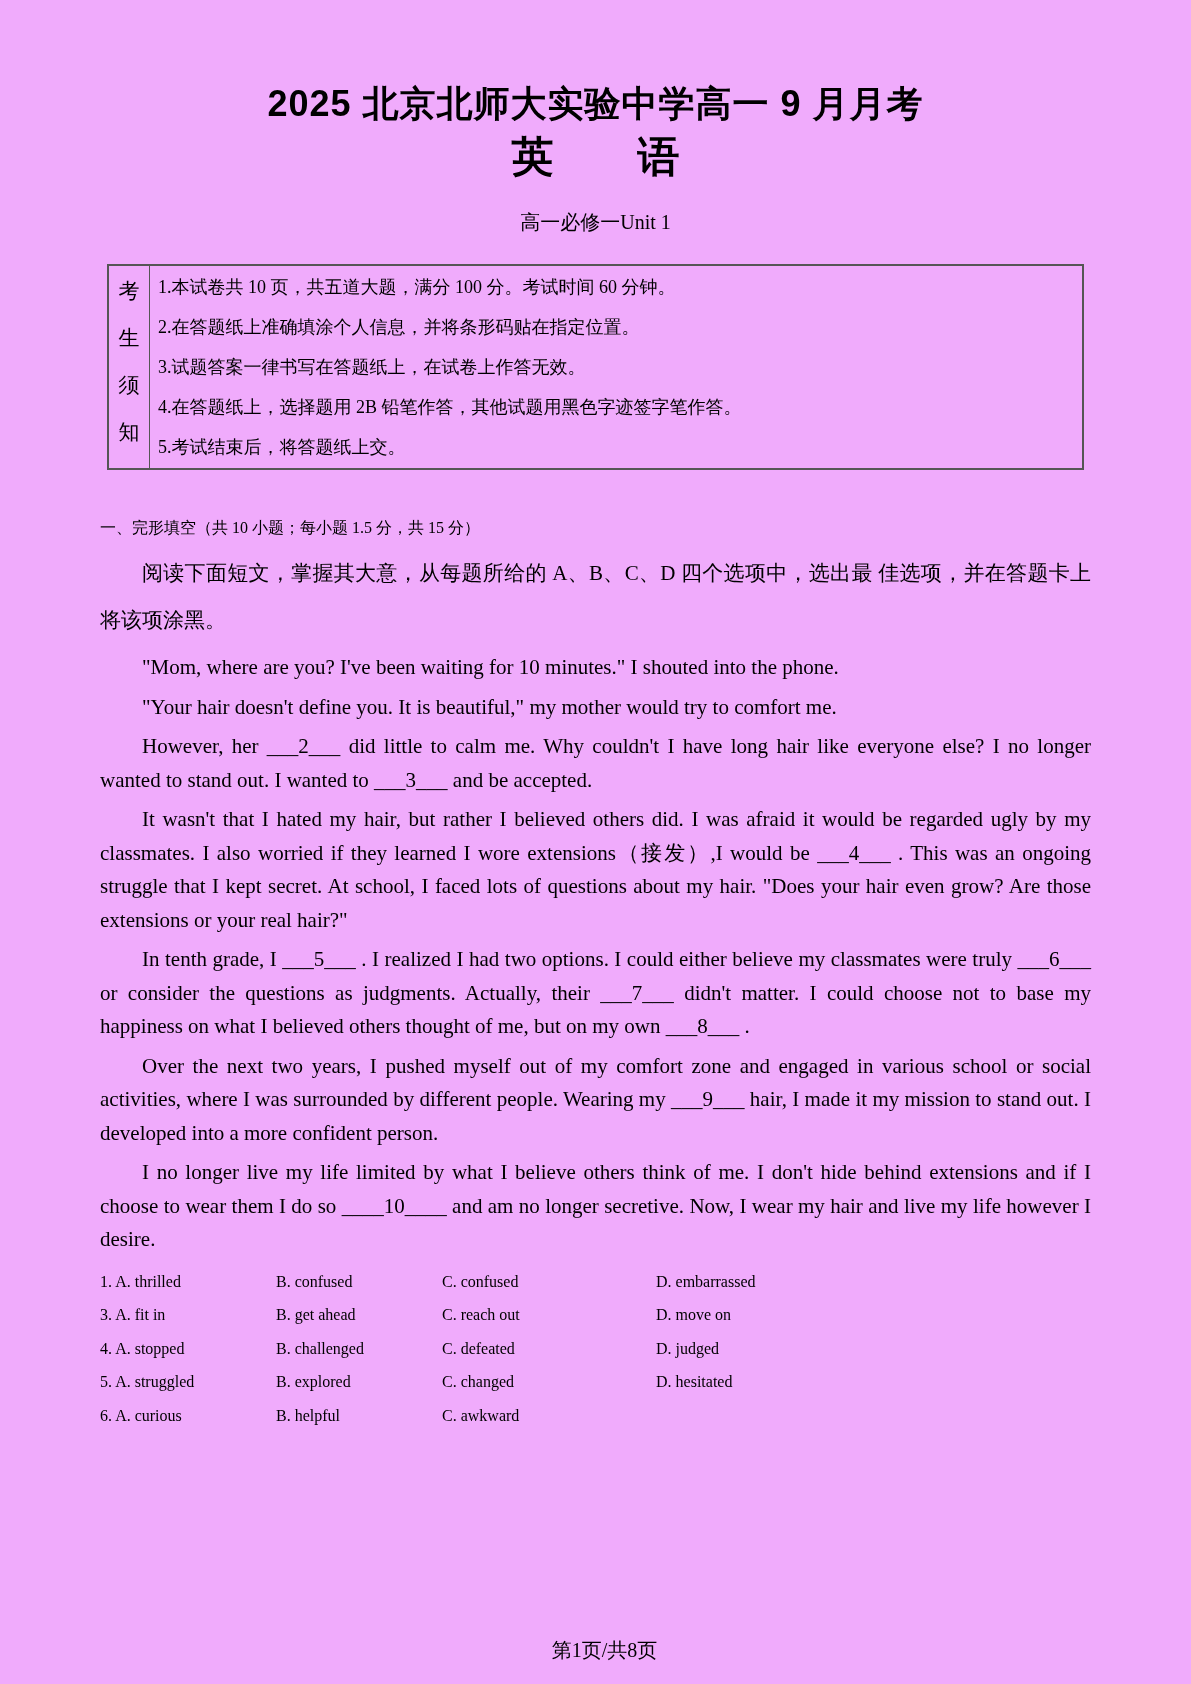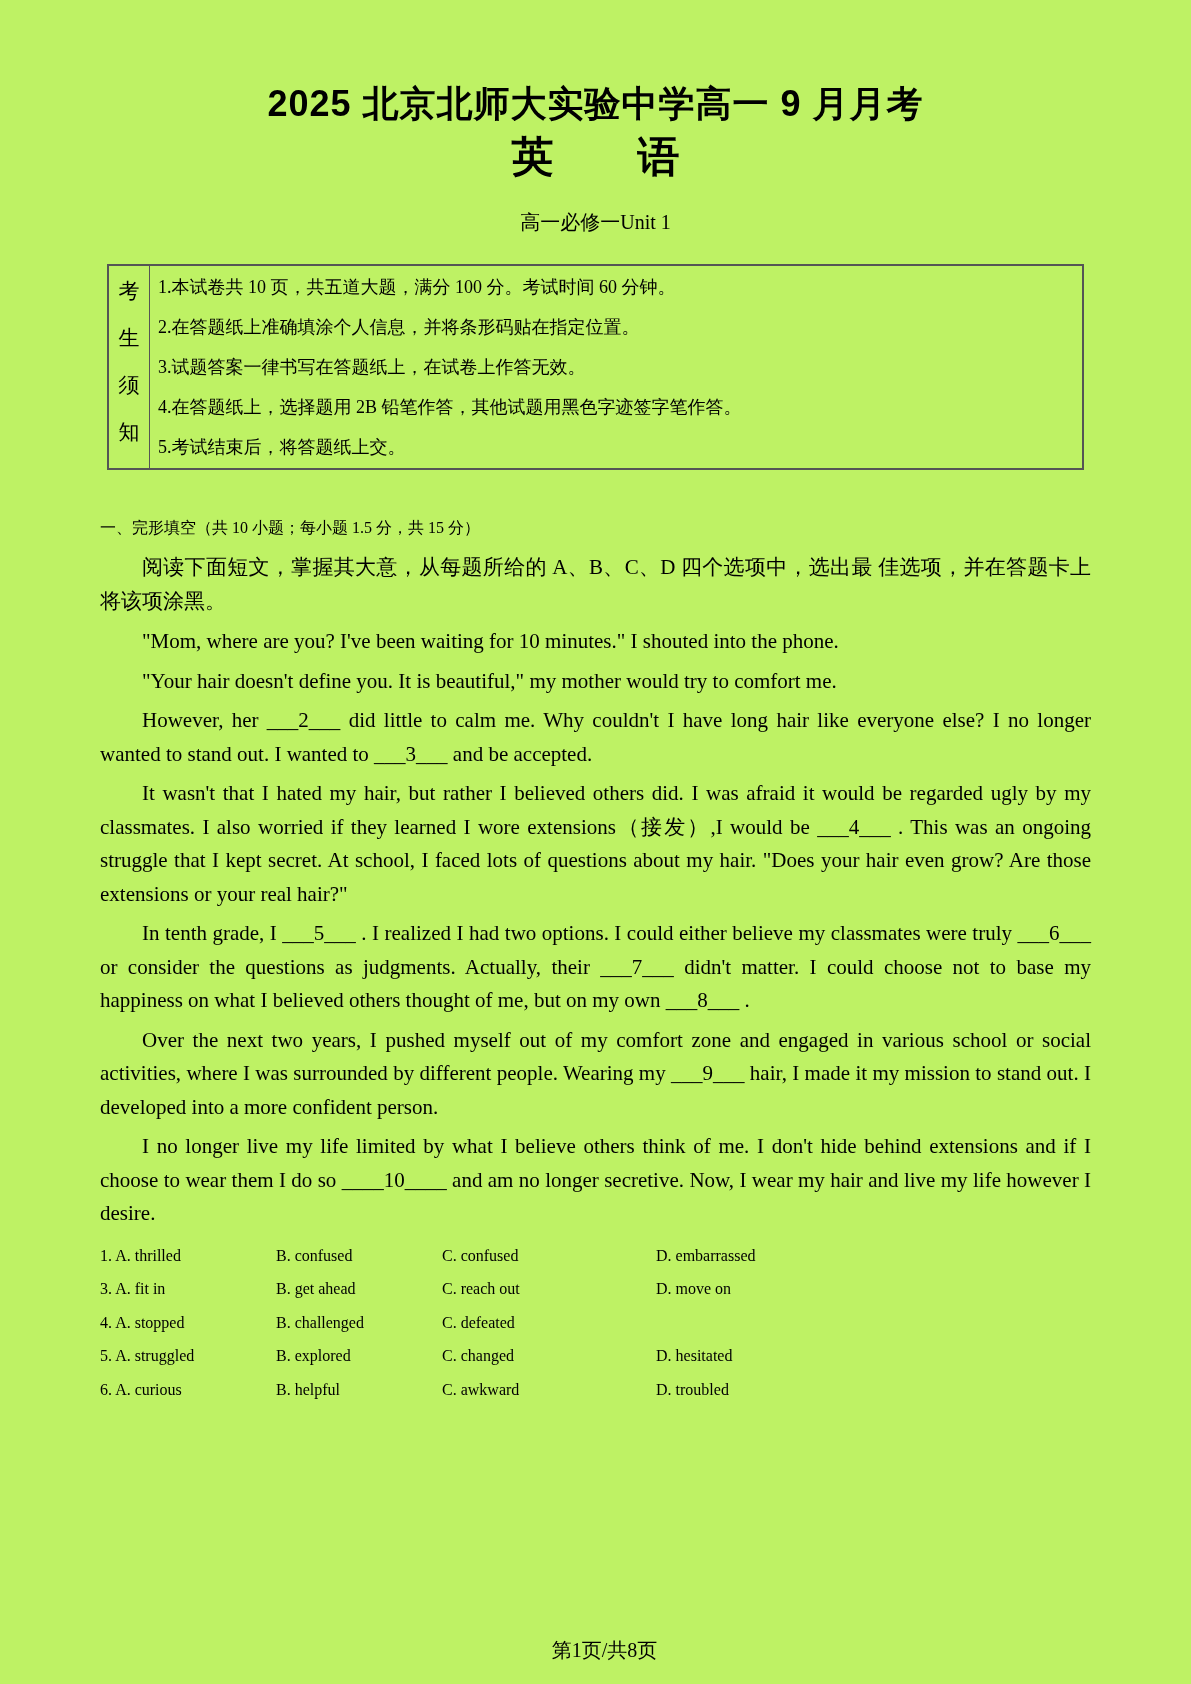--- a/index.html
+++ b/index.html
@@ -1,21 +1,21 @@
 <!DOCTYPE html>
 <html><head>
 <meta charset="utf-8">
 <style>
   html, body { margin: 0; padding: 0; background: #e8e8e8; }
   .page {
     position: relative;
     width: 1191px;
     height: 1684px;
     margin: 0 auto;
-    background: #bef264;
+    background: #f0abfc;
     color: #000000;
     font-family: "Liberation Serif", serif;
     box-sizing: border-box;
     padding: 80px 100px 0 100px;
     overflow: hidden;
   }
   .title {
     font-family: "Liberation Sans", sans-serif;
     font-size: 36px;
     font-weight: bold;
@@ -59,21 +59,21 @@
   }
   .notice-items p { margin: 0; line-height: 40px; }
   .section-heading {
     margin-top: 46px;
     font-size: 16px;
     line-height: 24px;
   }
   .cn-instructions {
     margin: 10px 0 7px 0;
     font-size: 21px;
-    line-height: 34px;
+    line-height: 47px;
     text-indent: 42px;
     text-align: justify;
   }
   .passage p {
     margin: 6px 0 0 0;
     font-size: 21px;
     line-height: 33.5px;
     text-indent: 42px;
     text-align: justify;
   }
@@ -142,30 +142,30 @@
     <div class="opt-row">
       <div class="opt-cell"><span>3.</span> <span>A. fit in</span></div>
       <div class="opt-cell">B. get ahead</div>
       <div class="opt-cell">C. reach out</div>
       <div class="opt-cell">D. move on</div>
     </div>
     <div class="opt-row">
       <div class="opt-cell"><span>4.</span> <span>A. stopped</span></div>
       <div class="opt-cell">B. challenged</div>
       <div class="opt-cell">C. defeated</div>
+      <div class="opt-cell">D. judged</div>
     </div>
     <div class="opt-row">
       <div class="opt-cell"><span>5.</span> <span>A. struggled</span></div>
       <div class="opt-cell">B. explored</div>
       <div class="opt-cell">C. changed</div>
       <div class="opt-cell">D. hesitated</div>
     </div>
     <div class="opt-row">
       <div class="opt-cell"><span>6.</span> <span>A. curious</span></div>
       <div class="opt-cell">B. helpful</div>
       <div class="opt-cell">C. awkward</div>
-      <div class="opt-cell">D. troubled</div>
     </div>
   </div>
 
   <div class="footer">第1页/共8页</div>
 
 </div>
 
 </body></html>

